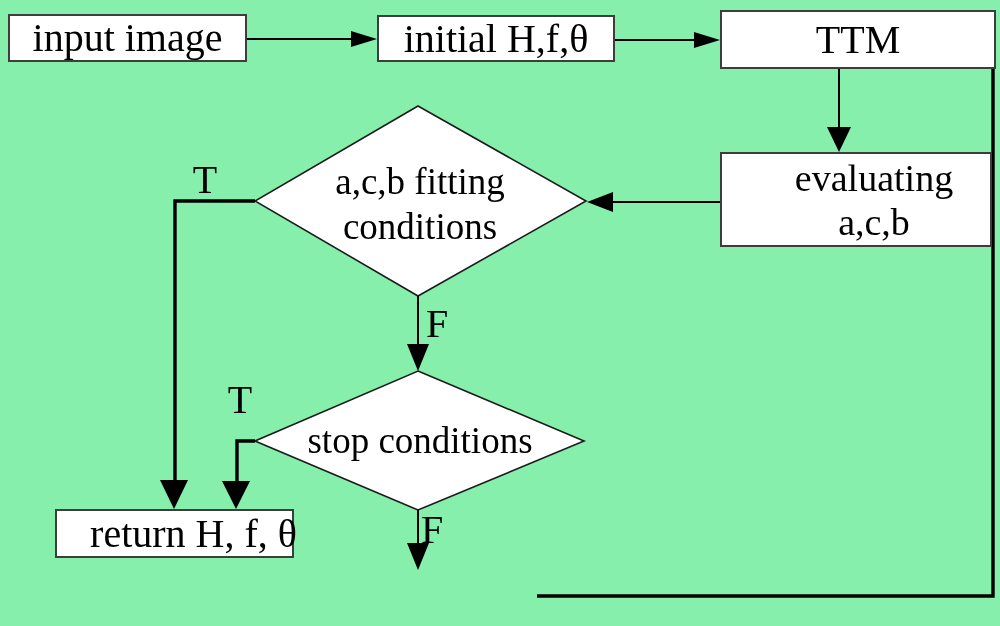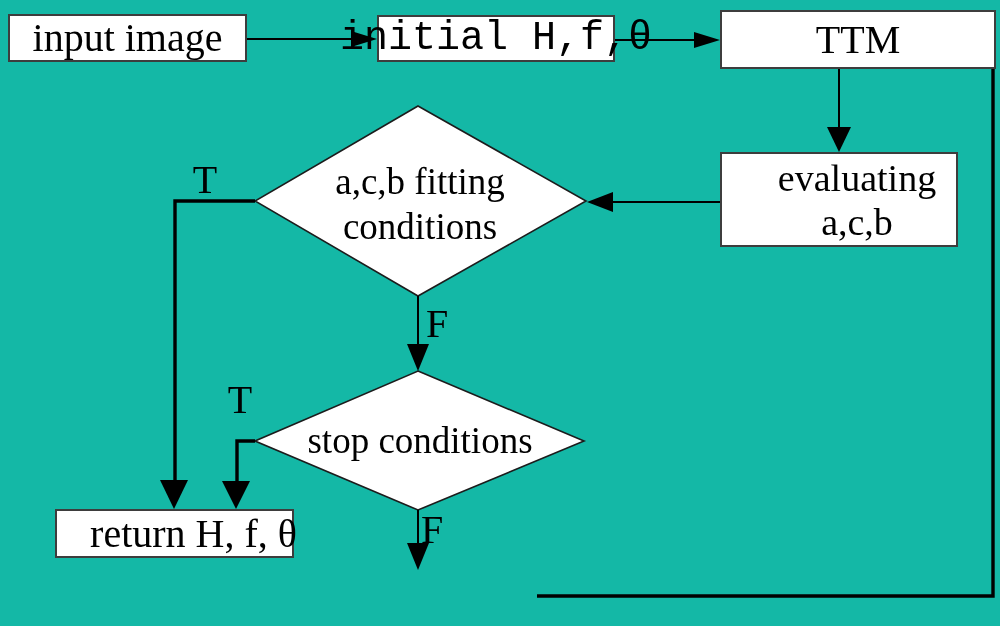--- a/index.html
+++ b/index.html
@@ -4,21 +4,21 @@
 <style>
   html, body {
     margin: 0;
     padding: 0;
     background: #ffffff;
   }
   .canvas {
     position: relative;
     width: 1000px;
     height: 626px;
-    background: #14b8a6;
+    background: #86efac;
     font-family: "Liberation Serif", "DejaVu Serif", serif;
     color: #000000;
     overflow: hidden;
   }
   .layer {
     position: absolute;
     left: 0;
     top: 0;
   }
   .box {
@@ -30,23 +30,23 @@
     flex-direction: column;
     align-items: center;
     justify-content: center;
     text-align: center;
     font-size: 40px;
     line-height: 1.08;
     white-space: nowrap;
   }
   .box.two-line { font-size: 38px; line-height: 44px; }
   .n-input    { left: 8px;   top: 14px;  width: 239px; height: 48px; }
-  .n-initial  { left: 377px; top: 15px;  width: 238px; height: 47px; font-family: Liberation Mono, monospace; }
+  .n-initial  { left: 377px; top: 15px;  width: 238px; height: 47px; }
   .n-ttm      { left: 720px; top: 10px;  width: 276px; height: 59px; }
-  .n-eval     { left: 720px; top: 152px; width: 238px; height: 95px; padding-left: 36px; }
+  .n-eval     { left: 720px; top: 152px; width: 272px; height: 95px; padding-left: 36px; }
   .n-return   { left: 55px;  top: 509px; width: 239px; height: 49px; padding-left: 38px; }
   .n-tune     { left: 300px; top: 570px; width: 237px; height: 48px; }
   .diamond-label {
     position: absolute;
     text-align: center;
     font-size: 37px;
     line-height: 45px;
     white-space: nowrap;
   }
   .lbl-fitting { left: 270px; top: 159px; width: 300px; }

